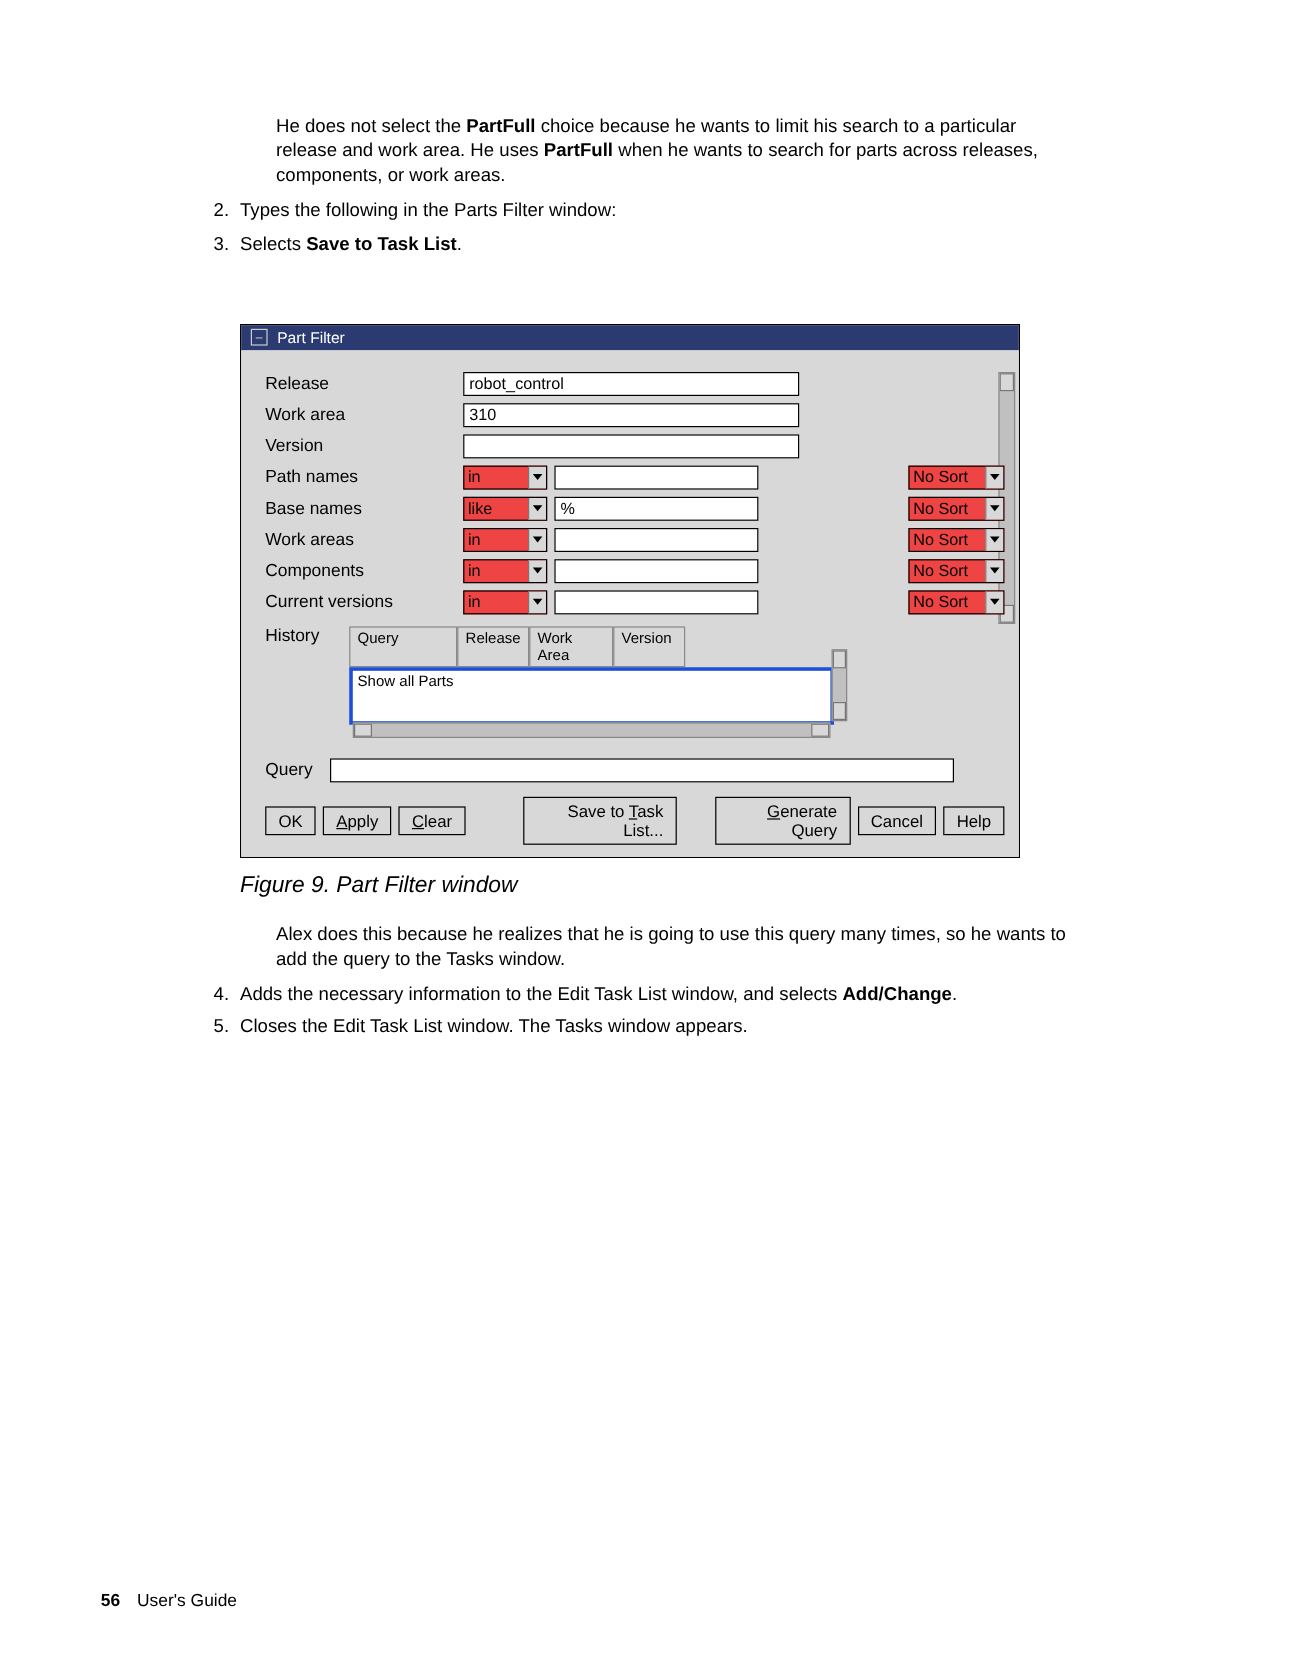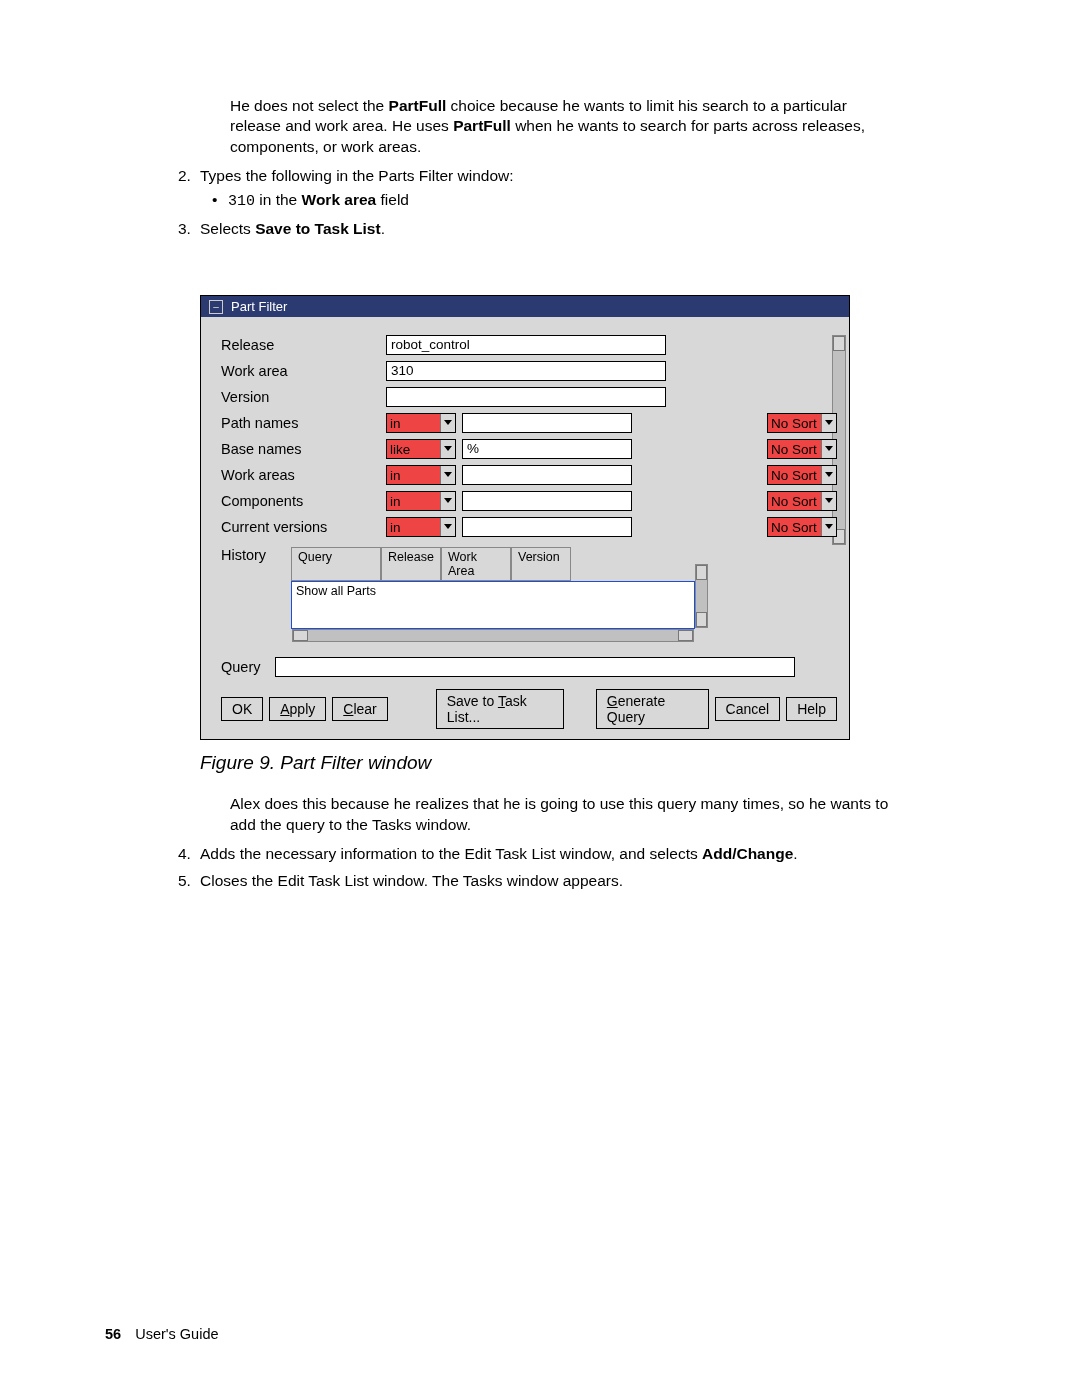--- a/index.html
+++ b/index.html
@@ -127,21 +127,21 @@
     right: 3px;
     top: 6px;
     width: 0;height: 0;
     border-left: 4px solid transparent;
     border-right: 4px solid transparent;
     border-top: 5px solid #000;
     z-index: 2;
   }
   .op { width: 70px; margin-right: 6px; }
   .val { width: 170px; margin-right: 8px; }
-  .sort { width: 70px; margin-left: auto; }
+  .sort { width: 80px; margin-left: auto; }
   .scrollbar {
     position: absolute;
     right: 3px;
     top: 18px;
     width: 14px;
     height: 210px;
     background: #c0c0c0;
     border: 1px solid #888;
   }
   .scrollbar::before,
@@ -166,21 +166,21 @@
     font-size:12.5px;
     gap: 0;
   }
   .hcell {
     border: 1px solid #888;
     background: #d8d8d8;
     padding: 2px 6px;
   }
   .hbox {
     background:#fff;
-    border:1px solid #1d4ed8;
+    border:3px solid #1d4ed8;
     height: 48px;
     width: 404px;
     margin-top: 0;
     position:relative;
   }
   .hbox-item {
     font-size:12.5px;
     padding:2px 4px;
   }
   .hscroll {
@@ -224,57 +224,55 @@
     gap: 6px;
     margin-top: 12px;
     font-size:14px;
     align-items:center;
   }
   .btn {
     border:1px solid #000;
     background:#d8d8d8;
     padding: 3px 10px;
     font-family: Arial, sans-serif;
+    text-align: right;
   }
   .spacer { flex:0 0 36px; }
   .u { text-decoration: underline; }
 
   .fig-caption {
     margin-left: 100px;
     font-style: italic;
     font-size: 19px;
     margin-top: 12px;
     margin-bottom: 20px;
   }
 
   .footer {
     position: absolute;
     bottom: 55px;
-    left: 105px;
+    left: 84px;
     font-size: 14.5px;
   }
   .footer .pg { font-weight: bold; margin-right: 10px; }
 </style>
 </head>
 <body>
 
 <div class="page">
 
   <div class="indent-block">
     <p class="para">
       <span>He does not select the </span><span class="bold">PartFull</span><span> choice because he wants to limit his search to a particular release and work area. He uses </span><span class="bold">PartFull</span><span> when he wants to search for parts across releases, components, or work areas.</span>
     </p>
   </div>
 
   <div class="ol-item">
     <span class="num">2.</span>
     <span>Types the following in the Parts Filter window:</span>
-    <div class="bul">
-      <span class="mono">310</span><span> in the </span><span class="bold">Work area</span><span> field</span>
-    </div>
   </div>
 
   <div class="ol-item">
     <span class="num">3.</span>
     <span>Selects </span><span class="bold">Save to Task List</span><span>.</span>
   </div>
 
   <div class="shot">
     <div class="titlebar">
       <span class="sys">–</span>

